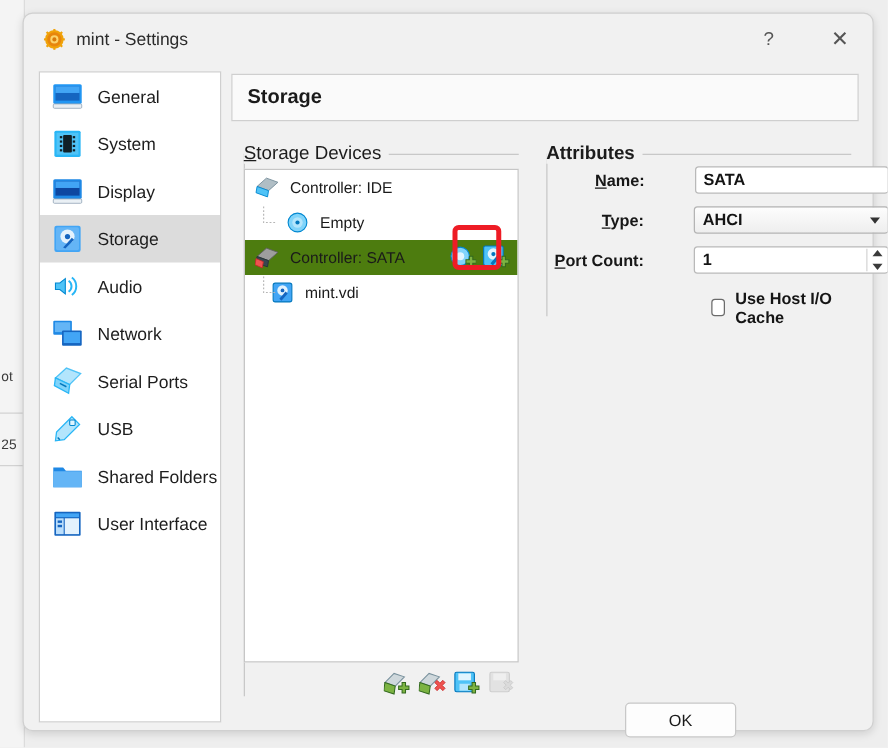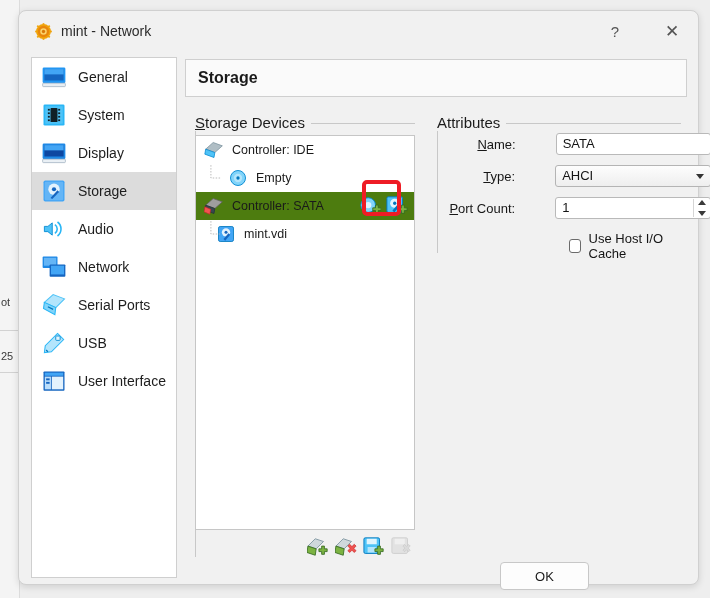--- a/index.html
+++ b/index.html
@@ -43,21 +43,21 @@
                 background: #fafafa; border: 1px solid #cfcfcf; display: flex; align-items: center; padding-left: 12px; }
   .header-title { font-size: 16px; font-weight: bold; color: #1a1a1a; }
 
   .group { position: absolute; }
   .group-label { position: absolute; top: -9px; left: 0; font-size: 15px; color: #1c1c1c; background: #f1f1f1; padding-right: 6px; }
   .group-rule { position: absolute; top: 0; left: 0; right: 0; height: 1px; background: #c8c8c8; }
   .group-left { position: absolute; top: 0; left: 0; width: 1px; bottom: 0; background: #c8c8c8; }
   .ul { text-decoration: underline; }
 
   .devices-group { left: 176px; top: 112px; width: 220px; height: 434px; }
-  .attrs-group { left: 418px; top: 112px; width: 244px; height: 130px; }
+  .attrs-group { left: 418px; top: 112px; width: 244px; height: 130px; font-weight: bold; }
 
   .tree { position: absolute; left: 0px; top: 12px; width: 220px; height: 395px;
           background: #ffffff; border: 1px solid #c6c6c6; overflow: hidden; }
   .tree-row { position: relative; height: 28px; display: flex; align-items: center; cursor: default; }
   .tree-row.selected { background: #4d7c0f; }
   .tree-ico { width: 20px; height: 20px; flex: 0 0 20px; }
   .tree-text { font-size: 12.5px; color: #1a1a1a; margin-left: 8px; }
   .child-indent { padding-left: 12px; }
   .connector { position: absolute; left: 14px; width: 11px; }
   .inline-icons { position: absolute; right: 6px; top: 3px; display: flex; gap: 5px; align-items: center; }
@@ -125,21 +125,21 @@
           <rect x="10.8" y="0.2" width="2.4" height="3.2"></rect>
             <rect x="10.8" y="20.6" width="2.4" height="3.2"></rect>
           <rect x="0.2" y="10.8" width="3.2" height="2.4"></rect>
             <rect x="20.6" y="10.8" width="3.2" height="2.4"></rect>
           <rect x="3.1" y="3.1" width="2.4" height="3.2" transform="rotate(-45 4.3 4.7)"></rect>
           <rect x="18.5" y="17.7" width="2.4" height="3.2" transform="rotate(-45 19.7 19.3)"></rect>
           <rect x="3.1" y="17.7" width="2.4" height="3.2" transform="rotate(45 4.3 19.3)"></rect>
           <rect x="18.5" y="3.1" width="2.4" height="3.2" transform="rotate(45 19.7 4.7)"></rect>
         </g>
       </svg>
-      <div class="title-text">mint - Network</div>
+      <div class="title-text">mint - Settings</div>
       <div class="tb-btn tb-help">?</div>
       <div class="tb-btn tb-close">✕</div>
     </div>
 
     <div class="sidebar">
 
       <div class="side-item">
         <svg class="side-ico" viewBox="0 0 32 32">
           <rect x="3" y="5" width="26" height="18" rx="1.5" fill="#2196f3"></rect>
           <rect x="5" y="7" width="22" height="13" fill="#1565c0"></rect>
@@ -219,20 +219,27 @@
 
       <div class="side-item">
         <svg class="side-ico" viewBox="0 0 32 32">
           <path d="M20 5 L27 12 L13 26 L5 27 L6 19 Z" fill="#b3e5fc" stroke="#29b6f6" stroke-width="1.2"></path>
           <rect x="18" y="8" width="5" height="5" rx="0.8" fill="#e1f5fe" stroke="#0288d1" stroke-width="1"></rect>
           <path d="M7 24 L9 26" stroke="#0277bd" stroke-width="1.4"></path>
         </svg>
         <span class="side-label">USB</span>
       </div>
 
+      <div class="side-item">
+        <svg class="side-ico" viewBox="0 0 32 32">
+          <path d="M3 8 h9 l2.5 3 H29 v15 H3 Z" fill="#1e88e5"></path>
+          <path d="M3 11.5 h26 v14.5 H3 Z" fill="#64b5f6"></path>
+        </svg>
+        <span class="side-label">Shared Folders</span>
+      </div>
 
       <div class="side-item">
         <svg class="side-ico" viewBox="0 0 32 32">
           <rect x="4" y="5" width="24" height="22" rx="1" fill="#1565c0"></rect>
           <rect x="5.5" y="6.5" width="21" height="3.5" fill="#42a5f5"></rect>
           <rect x="5.5" y="11" width="7" height="14.5" fill="#bbdefb"></rect>
           <rect x="13.5" y="11" width="13" height="14.5" fill="#e3f2fd"></rect>
           <rect x="7" y="13" width="4" height="2.2" fill="#1565c0"></rect>
           <rect x="7" y="17" width="4" height="2.2" fill="#1565c0"></rect>
         </svg>

